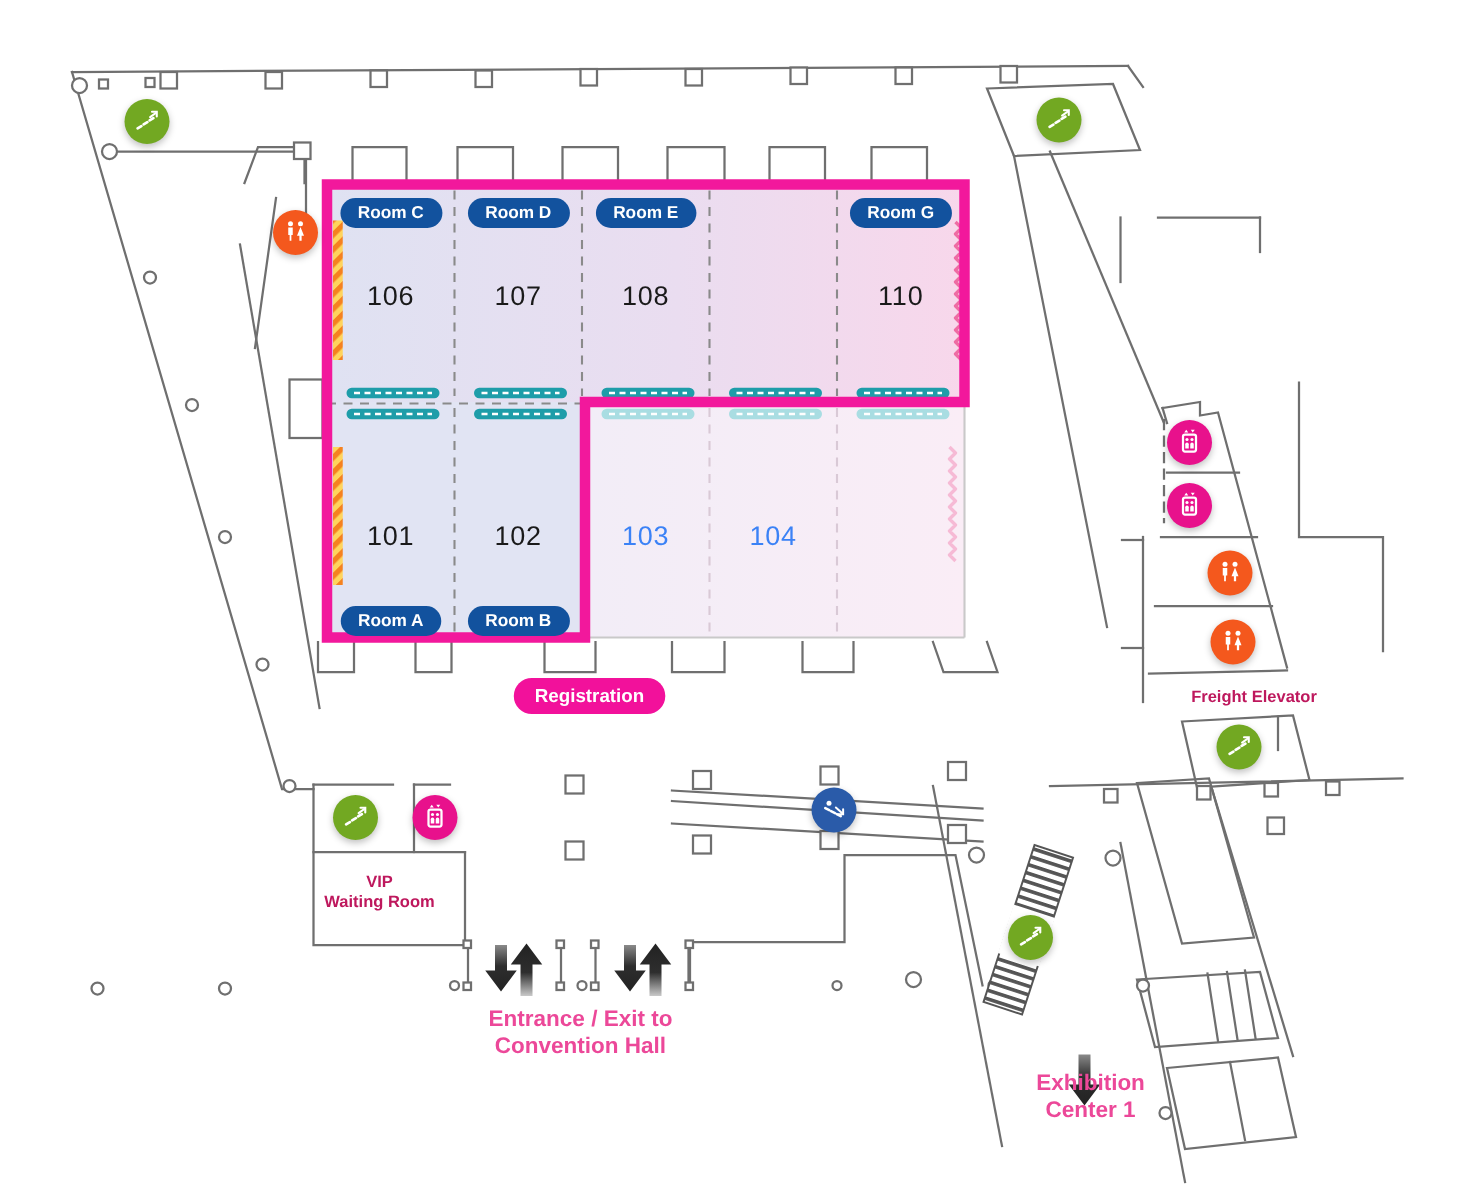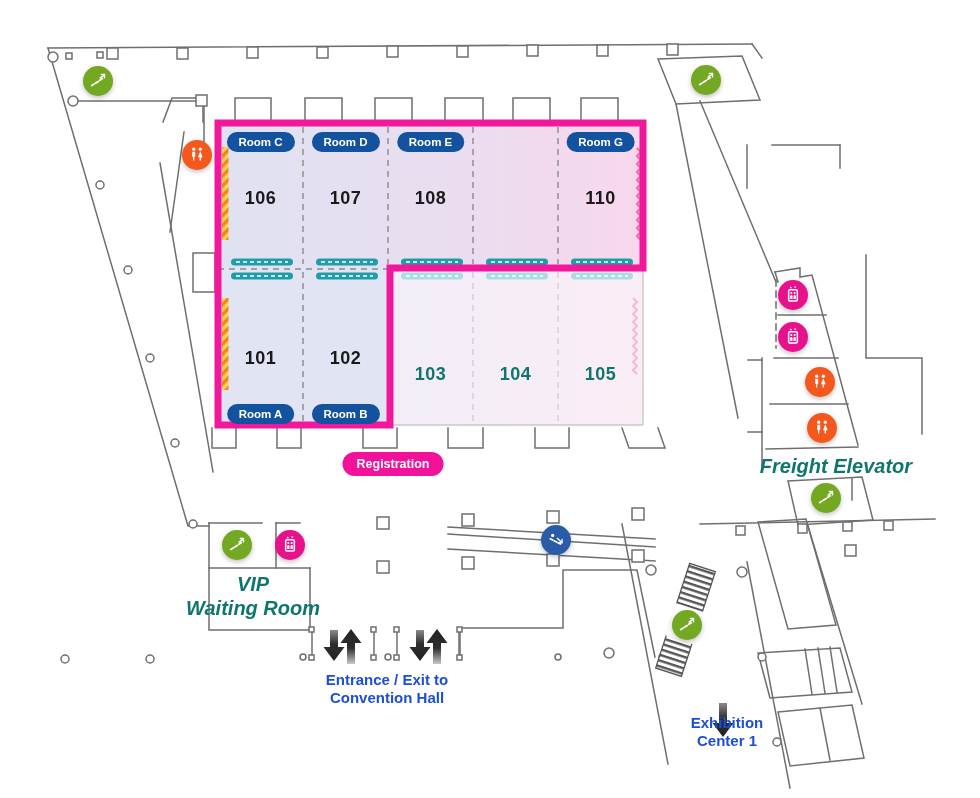--- a/index.html
+++ b/index.html
@@ -10,32 +10,32 @@
 
   .cell{position:absolute;width:85px;}
   .cell.top{top:123px;height:145px;}
   .cell.bot{top:278px;height:157px;}
   .pill{position:absolute;left:50%;transform:translateX(-50%);
         background:#12529E;color:#fff;font-weight:bold;font-size:11.5px;
         padding:4px 12px;border-radius:12px;white-space:nowrap;}
   .cell.top .pill{top:9px;}
   .cell.bot .pill{bottom:11px;}
   .num{position:absolute;top:52%;left:50%;transform:translate(-50%,-50%);
-       font-size:18px;font-weight:bold;color:#1A1A1A;letter-spacing:.5px;}
+       font-size:18px;font-weight:normal;color:#1A1A1A;letter-spacing:.5px;}
   .cell.bot .num{top:51%;}
-  .cell.faded .num{color:#0f766e;margin-top:16px;}
+  .cell.faded .num{color:#3b82f6;}
 
   .badge{position:absolute;left:393px;top:464px;transform:translate(-50%,-50%);
          background:#F2119B;color:#fff;font-weight:bold;font-size:12.5px;
          padding:5px 14px;border-radius:13px;white-space:nowrap;}
 
   .label{position:absolute;transform:translate(-50%,-50%);font-weight:bold;
          text-align:center;white-space:nowrap;line-height:1.22;}
-  .label.gray{color:#0f766e;font-size:20px;font-style:italic;}
-  .label.dark{color:#1d4ed8;font-size:15px;}
+  .label.gray{color:#be185d;font-size:11px;}
+  .label.dark{color:#ec4899;font-size:15px;}
 
   .icon{position:absolute;width:30px;height:30px;border-radius:50%;
         transform:translate(-50%,-50%);display:flex;align-items:center;
         justify-content:center;box-shadow:0 2px 5px rgba(0,0,0,.25);}
   .icon svg{width:20px;height:20px;display:block;}
   .icon.green{background:#72A822;}
   .icon.orange{background:#F4581D;}
   .icon.pink{background:#E8118C;}
   .icon.blue{background:#2A5BA9;}
 </style>
@@ -336,23 +336,20 @@
   <div class="cell bot" style="left:303px">
     <span class="num">102</span>
     <span class="pill">Room B</span>
   </div>
   <div class="cell bot faded" style="left:388px">
     <span class="num">103</span>
   </div>
   <div class="cell bot faded" style="left:473px">
     <span class="num">104</span>
   </div>
-  <div class="cell bot faded" style="left:558px">
-    <span class="num">105</span>
-  </div>
 
   <span class="badge">Registration</span>
 
   <div class="label gray" style="left:253px;top:596px">
     <div>VIP</div>
     <div>Waiting Room</div>
   </div>
   <div class="label gray" style="left:836px;top:466px">Freight Elevator</div>
   <div class="label dark" style="left:387px;top:689px">
     <div>Entrance / Exit to</div>

